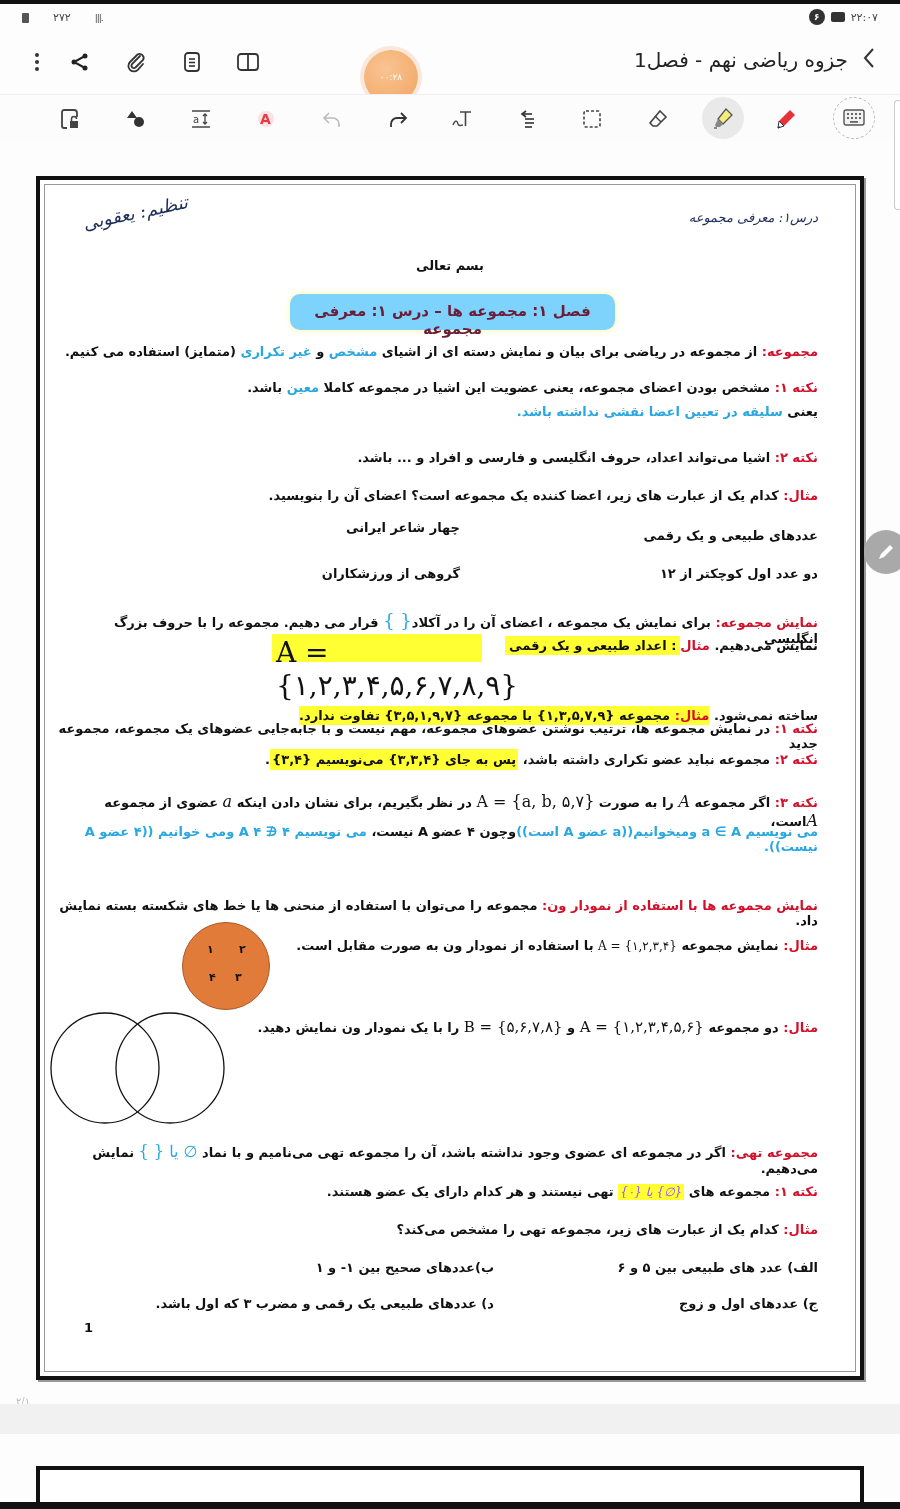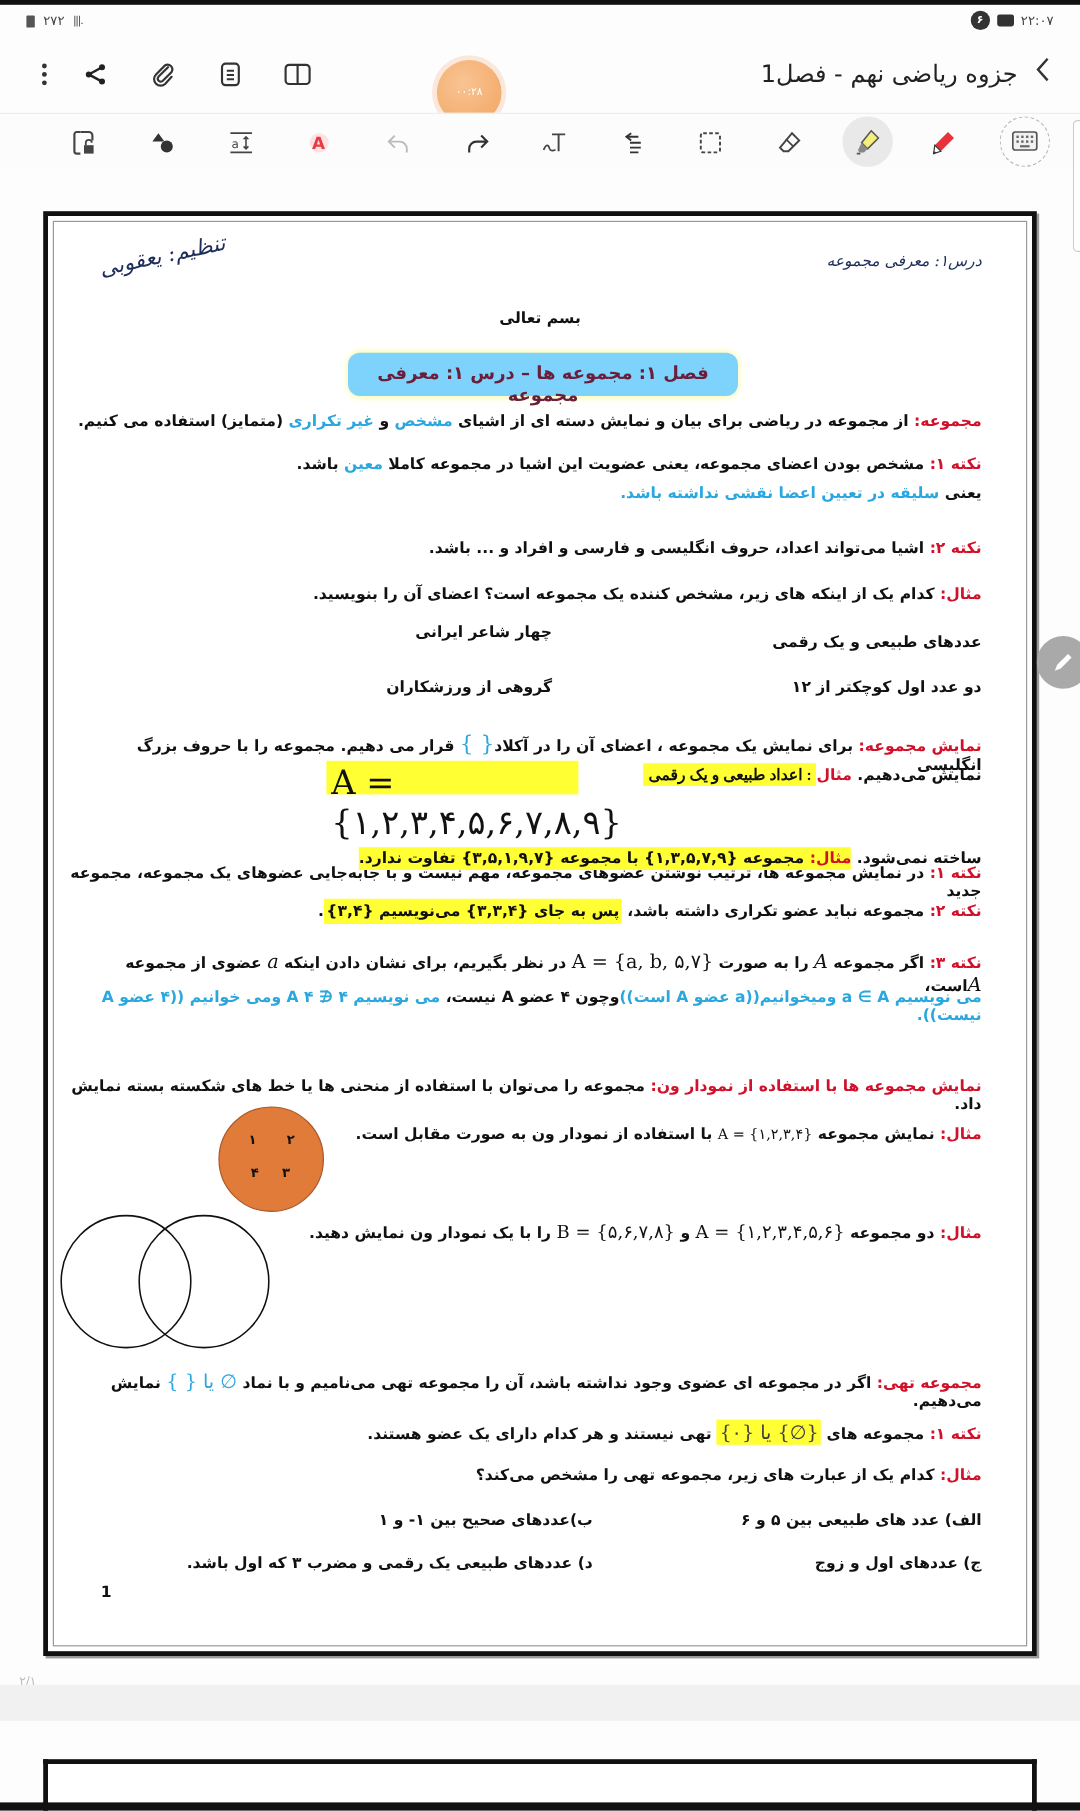--- a/index.html
+++ b/index.html
@@ -1,20 +1,20 @@
 <!DOCTYPE html>
 <html><head>
 <meta charset="utf-8">
 <style>
   * { box-sizing: border-box; margin: 0; padding: 0; }
   html, body { width: 900px; height: 1509px; overflow: hidden; background: #fdfdfd; }
   body { font-family: "DejaVu Sans", sans-serif; position: relative; color: #111; }
   .topbar-edge { position: absolute; left: 0; top: 0; width: 900px; height: 4px; background: #111; }
   .statusbar { position: absolute; left: 0; top: 4px; width: 900px; height: 26px; font-size: 11px; color: #444; }
-  .statusbar .left { position: absolute; left: 22px; top: 7px; display: flex; align-items: center; gap: 7px; }
+  .statusbar .left { position: absolute; left: 22px; top: 7px; display: flex; align-items: center; gap: 24px; }
   .statusbar .right { position: absolute; right: 22px; top: 5px; display: flex; align-items: center; gap: 6px; }
   .batt { width: 7px; height: 10px; background: #555; border-radius: 1px; display: inline-block; }
   .notif-dot { width: 16px; height: 16px; background: #333; border-radius: 50%; color: #fff; font-size: 9px; display: inline-flex; align-items: center; justify-content: center; font-weight: bold; }
   .cam { width: 14px; height: 10px; background: #333; border-radius: 2px; display: inline-block; }
 
   .appbar { position: absolute; left: 0; top: 30px; width: 900px; height: 60px; }
   .appbar .icons-left { position: absolute; left: 22px; top: 18px; display: flex; align-items: center; gap: 0; }
   .appbar .icons-left .ib { width: 56px; height: 28px; display: flex; align-items: center; justify-content: center; cursor: pointer; }
   .rec-badge { position: absolute; left: 364px; top: 20px; width: 54px; height: 54px; border-radius: 50%; background: radial-gradient(circle at 40% 35%, #f9c493, #f1a460); box-shadow: 0 0 0 4px #fbe8dc; color: #fff; font-size: 9px; display: flex; align-items: center; justify-content: center; }
   .title-wrap { position: absolute; right: 24px; top: 16px; display: flex; align-items: center; gap: 14px; direction: rtl; }
@@ -228,32 +228,32 @@
   </div>
   <div class="rtl" style="right:42px; top:224px; width:760px;">
     <span>یعنی </span><span class="blue">سلیقه در تعیین اعضا نقشی نداشته باشد.</span>
   </div>
 
   <div class="rtl" style="right:42px; top:270px; width:760px;">
     <span class="red">نکته ۲:</span><span> اشیا می‌تواند اعداد، حروف انگلیسی و فارسی و افراد و ... باشد.</span>
   </div>
 
   <div class="rtl" style="right:42px; top:308px; width:760px;">
-    <span class="red">مثال:</span><span> کدام یک از اینکه های زیر، مشخص کننده یک مجموعه است؟ اعضای آن را بنویسید.</span>
+    <span class="red">مثال:</span><span> کدام یک از عبارت های زیر، اعضا کننده یک مجموعه است؟ اعضای آن را بنویسید.</span>
   </div>
   <div class="rtl" style="right:42px; top:348px;">عددهای طبیعی و یک رقمی</div>
   <div class="rtl" style="right:400px; top:340px;">چهار شاعر ایرانی</div>
   <div class="rtl" style="right:42px; top:386px;">دو عدد اول کوچکتر از ۱۲</div>
   <div class="rtl" style="right:400px; top:386px;">گروهی از ورزشکاران</div>
 
   <div class="rtl" style="right:42px; top:430px; width:760px;">
     <span class="red">نمایش مجموعه:</span><span> برای نمایش یک مجموعه ، اعضای آن را در آکلاد</span><span class="blue mathn" style="font-size:18px;">{     }</span><span> قرار می دهیم. مجموعه را با حروف بزرگ انگلیسی</span>
   </div>
   <div class="rtl" style="right:42px; top:458px; width:760px;">
-    <span>نمایش می‌دهیم. </span><span class="red">مثال</span><span class="hl" style="padding:2px 4px;font-family:Liberation Serif, serif;">: اعداد طبیعی و یک رقمی</span>
+    <span>نمایش می‌دهیم. </span><span class="red">مثال</span><span class="hl" style="padding:2px 4px;">: اعداد طبیعی و یک رقمی</span>
   </div>
   <div class="rtl hl" style="left:232px; top:454px; width:210px; height:28px; direction:ltr; text-align:left; font-size:28px; padding:2px 4px;">
     <span class="mathn">A = {۱,۲,۳,۴,۵,۶,۷,۸,۹}</span>
   </div>
 
   <div class="rtl" style="right:42px; top:500px; width:760px;margin-top:41px;">
     <span class="red">نکته ۱:</span><span> در نمایش مجموعه ها، ترتیب نوشتن عضوهای مجموعه، مهم نیست و با جابه‌جایی عضوهای یک مجموعه، مجموعه جدید</span>
   </div>
   <div class="rtl" style="right:42px; top:528px; width:760px;">
     <span>ساخته نمی‌شود. </span><span class="hl" style="padding:2px 0;"><span class="red">مثال:</span><span> مجموعه {۱,۳,۵,۷,۹} با مجموعه {۳,۵,۱,۹,۷} تفاوت ندارد.</span></span>
@@ -288,21 +288,21 @@
   </div>
   <svg style="position:absolute; left:8px; top:830px;" width="180" height="116" viewBox="0 0 180 116">
     <ellipse cx="57" cy="58" rx="54" ry="55" stroke="#111" stroke-width="1.3" fill="none"></ellipse>
     <ellipse cx="122" cy="58" rx="54" ry="55" stroke="#111" stroke-width="1.3" fill="none"></ellipse>
   </svg>
 
   <div class="rtl" style="right:42px; top:962px; width:760px;">
     <span class="red">مجموعه تهی:</span><span> اگر در مجموعه ای عضوی وجود نداشته باشد، آن را مجموعه تهی می‌نامیم و با نماد </span><span class="blue mathn" style="font-size:16px;">∅ یا {    }</span><span> نمایش می‌دهیم.</span>
   </div>
   <div class="rtl" style="right:42px; top:1004px; width:760px;">
-    <span class="red">نکته ۱:</span><span> مجموعه های </span><span class="hl mathn" style="color:#404040; font-size:16px; padding:1px 2px;">{∅} یا {۰}</span><span> تهی نیستند و هر کدام دارای یک عضو هستند.</span>
+    <span class="red">نکته ۱:</span><span> مجموعه های </span><span class="hl mathn" style="color:#8b5cf6; font-size:12px; padding:1px 2px;font-style:italic;">{∅} یا {۰}</span><span> تهی نیستند و هر کدام دارای یک عضو هستند.</span>
   </div>
   <div class="rtl" style="right:42px; top:1042px; width:760px;">
     <span class="red">مثال:</span><span> کدام یک از عبارت های زیر، مجموعه تهی را مشخص می‌کند؟</span>
   </div>
   <div class="rtl" style="right:42px; top:1080px;">الف) عدد های طبیعی بین ۵ و ۶</div>
   <div class="rtl" style="right:366px; top:1080px;">ب)عددهای صحیح بین ۱- و ۱</div>
   <div class="rtl" style="right:42px; top:1116px;">ج) عددهای اول و زوج</div>
   <div class="rtl" style="right:366px; top:1116px;">د) عددهای طبیعی یک رقمی و مضرب ۳ که اول باشد.</div>
 
   <div class="rtl" style="left:44px; top:1140px;">1</div>

